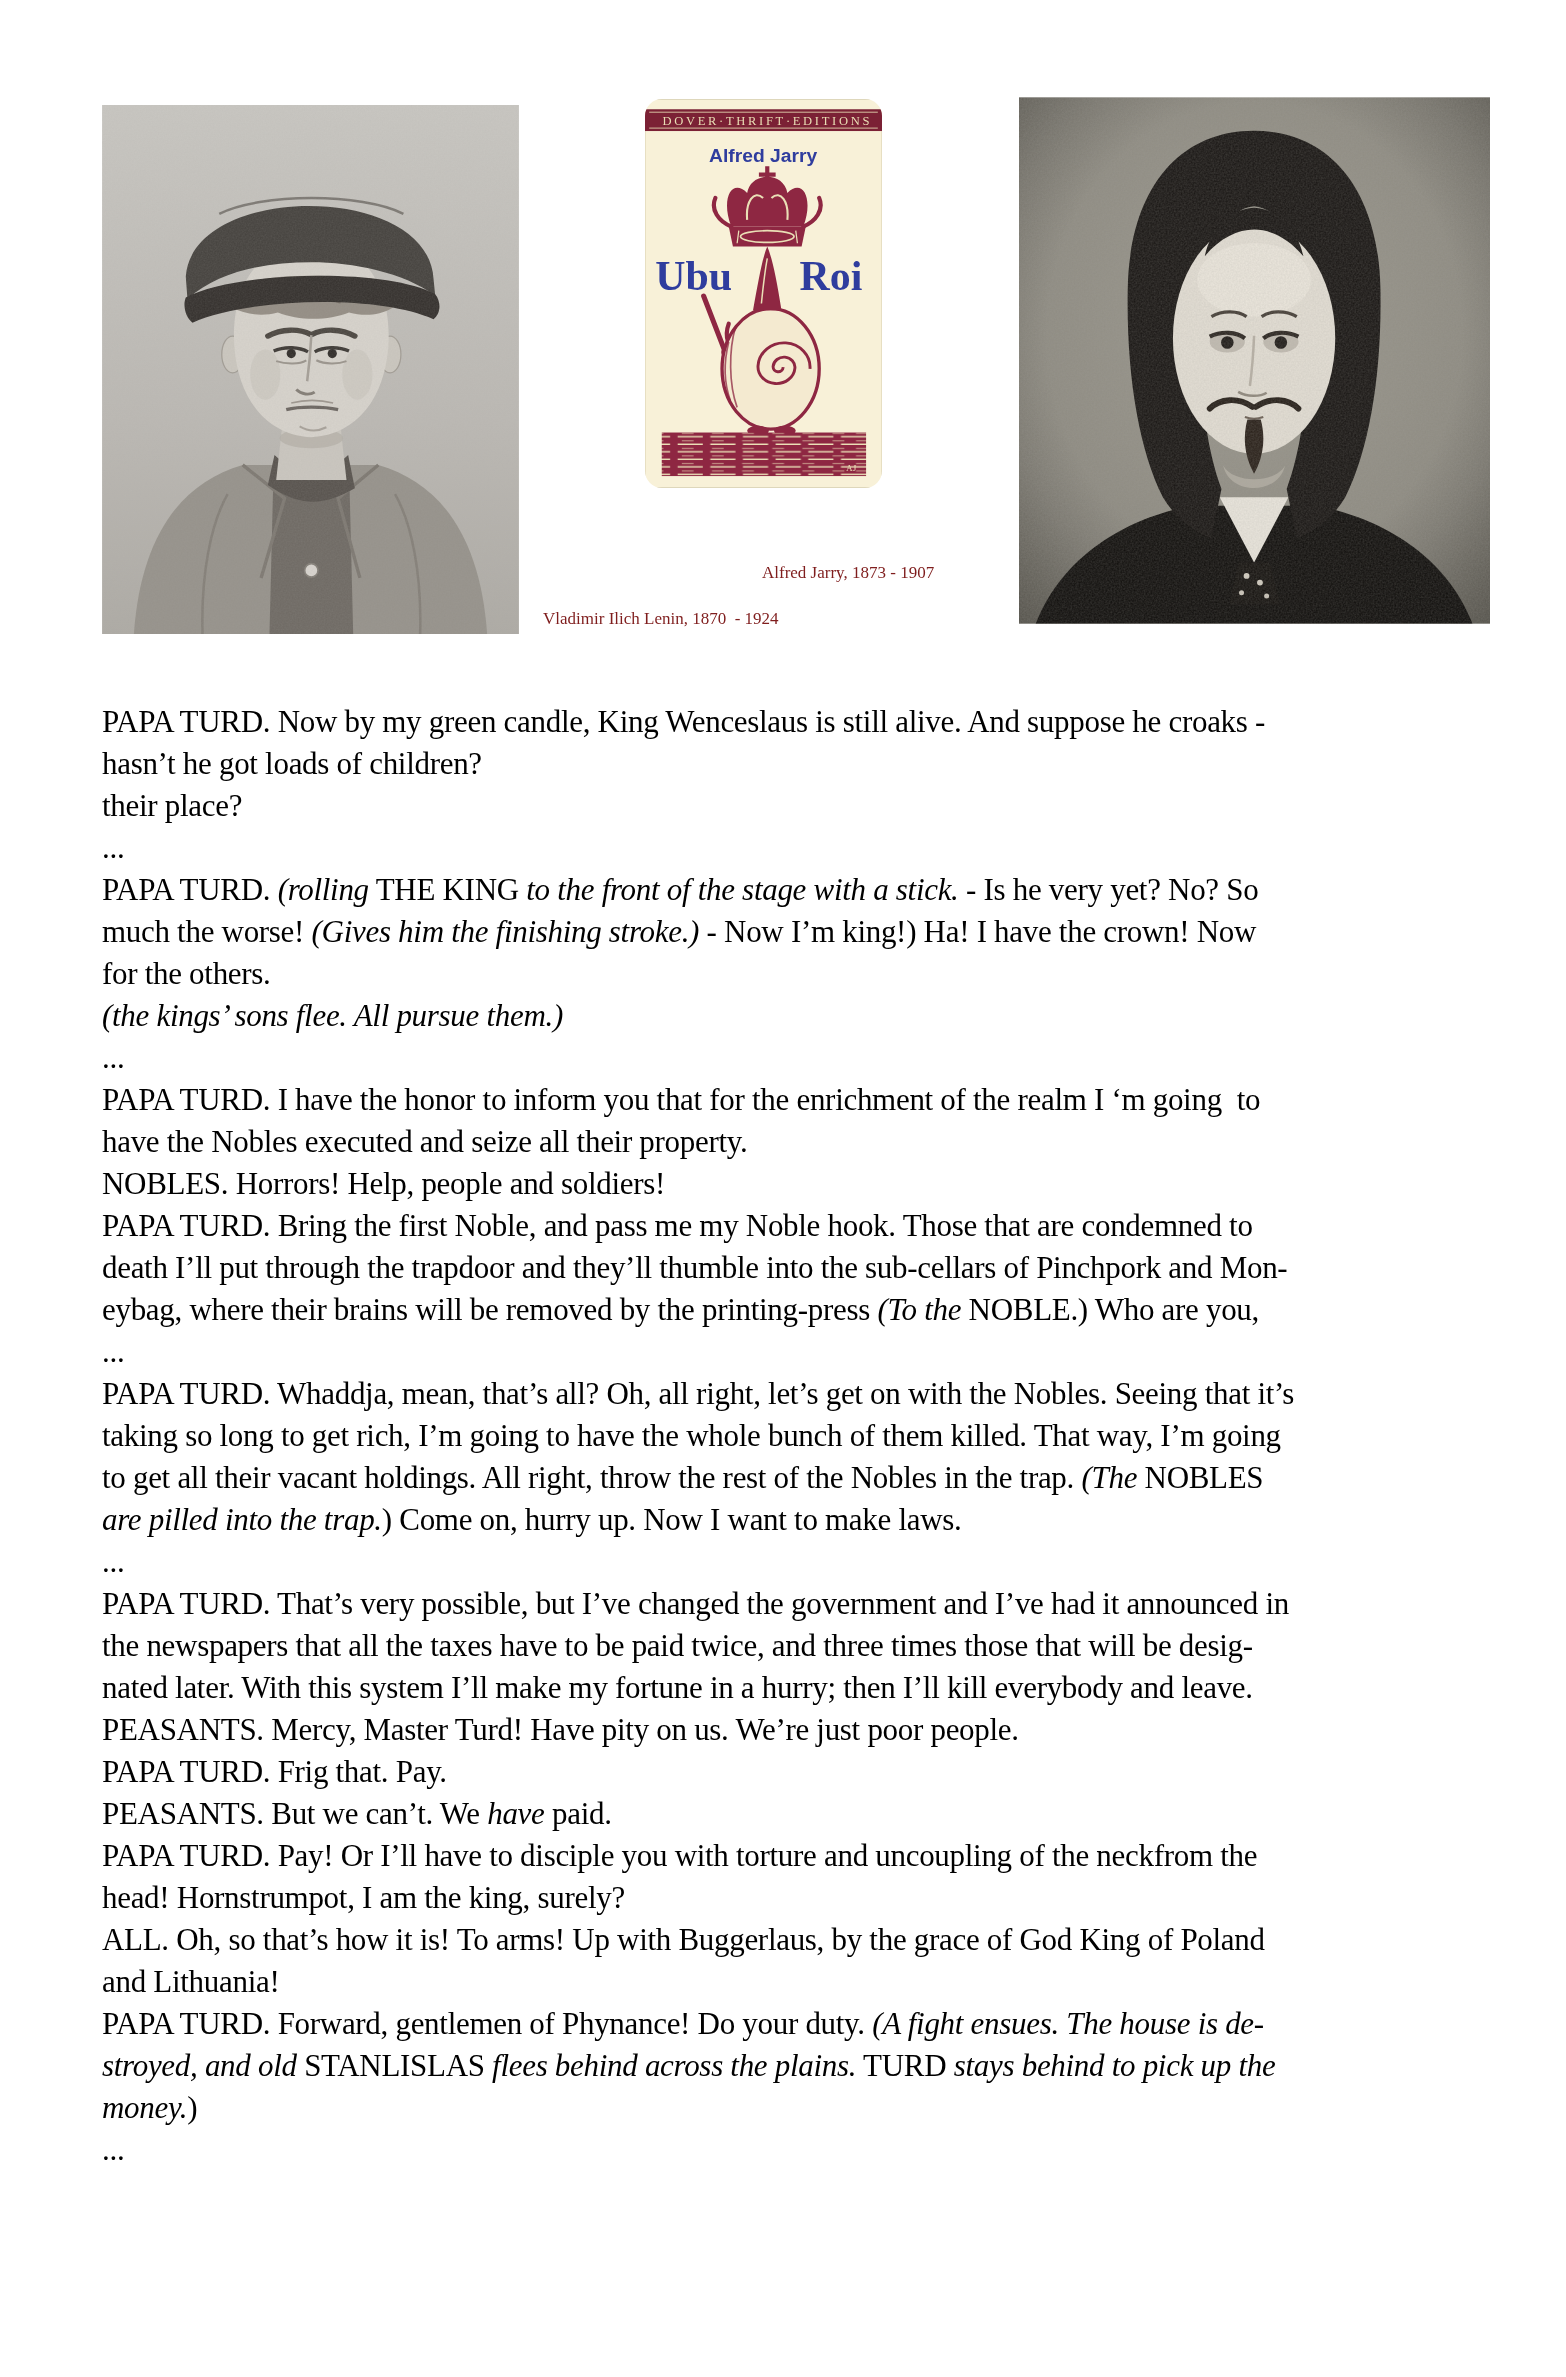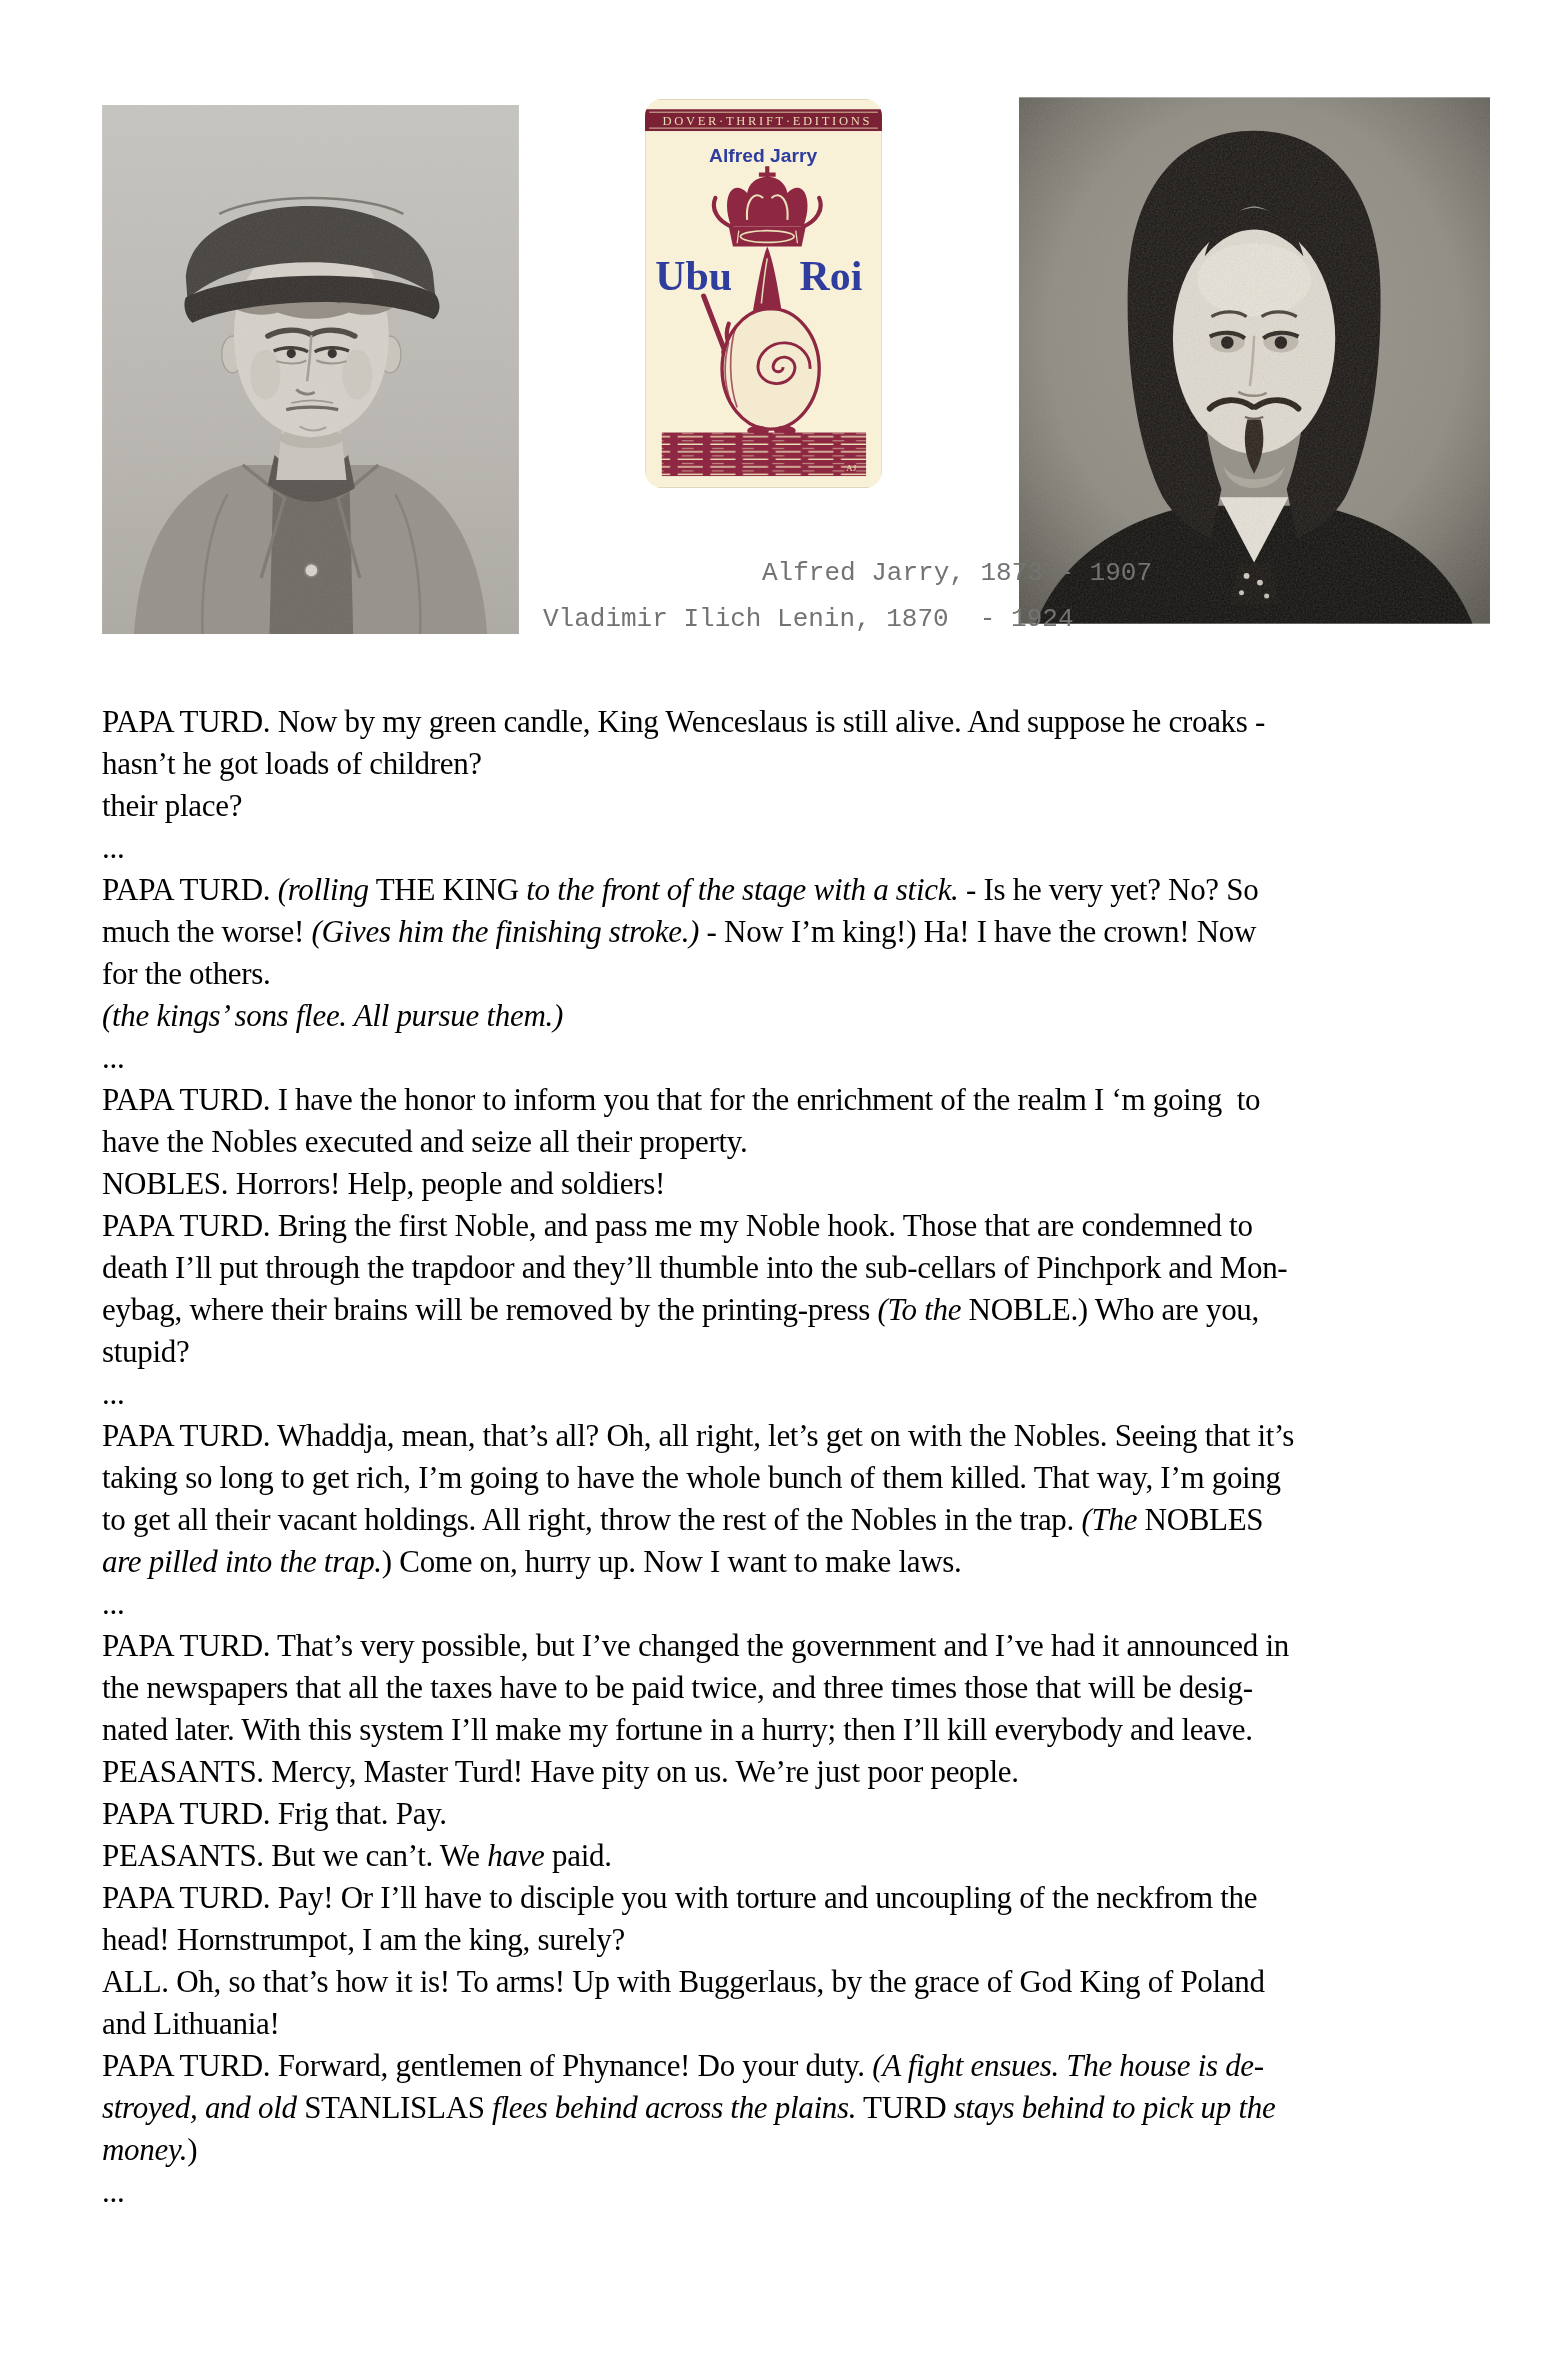--- a/index.html
+++ b/index.html
@@ -6,22 +6,22 @@
   body{
     width:1567px;height:2377px;background:#ffffff;position:relative;
     font-family:"Liberation Serif", serif;color:#000;
   }
   .page{position:absolute;inset:0;}
   .photo{position:absolute;overflow:hidden;}
   #lenin-photo{left:102px;top:105px;width:417px;height:529px;}
   #book-cover{left:645px;top:99px;width:237px;height:389px;border-radius:17px;}
   #jarry-photo{left:1019px;top:97px;width:471px;height:527px;}
   .caption{
-    position:absolute;font-size:26px;line-height:28.5px;white-space:pre;
-    font-family:Liberation Mono, monospace;color:#737373;
+    position:absolute;font-size:17px;line-height:28.5px;white-space:pre;
+    font-family:Liberation Serif, serif;color:#7f1d1d;
   }
   #caption-jarry{left:762px;top:559px;}
   #caption-lenin{left:543px;top:605px;}
   #script-text{
     position:absolute;left:102px;top:701px;width:1390px;
     font-size:31px;line-height:42px;letter-spacing:-0.3px;
   }
   .line{height:42px;white-space:pre;}
   .it{font-style:italic;}
   svg text{user-select:none;}
@@ -198,21 +198,20 @@
       <div class="line"><span class="rm">much the worse! </span><span class="it">(Gives him the finishing stroke.)</span><span class="rm"> - Now I’m king!) Ha! I have the crown! Now</span></div>
       <div class="line"><span class="rm">for the others.</span></div>
       <div class="line"><span class="it">(the kings’ sons flee. All pursue them.)</span></div>
       <div class="line"><span class="rm">...</span></div>
       <div class="line"><span class="rm">PAPA TURD. I have the honor to inform you that for the enrichment of the realm I ‘m going  to</span></div>
       <div class="line"><span class="rm">have the Nobles executed and seize all their property.</span></div>
       <div class="line"><span class="rm">NOBLES. Horrors! Help, people and soldiers!</span></div>
       <div class="line"><span class="rm">PAPA TURD. Bring the first Noble, and pass me my Noble hook. Those that are condemned to</span></div>
       <div class="line"><span class="rm">death I’ll put through the trapdoor and they’ll thumble into the sub-cellars of Pinchpork and Mon-</span></div>
       <div class="line"><span class="rm">eybag, where their brains will be removed by the printing-press </span><span class="it">(To the</span><span class="rm"> NOBLE.) Who are you,</span></div>
-      <div class="line"><span class="rm">stupid?</span></div>
       <div class="line"><span class="rm">...</span></div>
       <div class="line"><span class="rm">PAPA TURD. Whaddja, mean, that’s all? Oh, all right, let’s get on with the Nobles. Seeing that it’s</span></div>
       <div class="line"><span class="rm">taking so long to get rich, I’m going to have the whole bunch of them killed. That way, I’m going</span></div>
       <div class="line"><span class="rm">to get all their vacant holdings. All right, throw the rest of the Nobles in the trap. </span><span class="it">(The</span><span class="rm"> NOBLES</span></div>
       <div class="line"><span class="it">are pilled into the trap.</span><span class="rm">) Come on, hurry up. Now I want to make laws.</span></div>
       <div class="line"><span class="rm">...</span></div>
       <div class="line"><span class="rm">PAPA TURD. That’s very possible, but I’ve changed the government and I’ve had it announced in</span></div>
       <div class="line"><span class="rm">the newspapers that all the taxes have to be paid twice, and three times those that will be desig-</span></div>
       <div class="line"><span class="rm">nated later. With this system I’ll make my fortune in a hurry; then I’ll kill everybody and leave.</span></div>
       <div class="line"><span class="rm">PEASANTS. Mercy, Master Turd! Have pity on us. We’re just poor people.</span></div>

